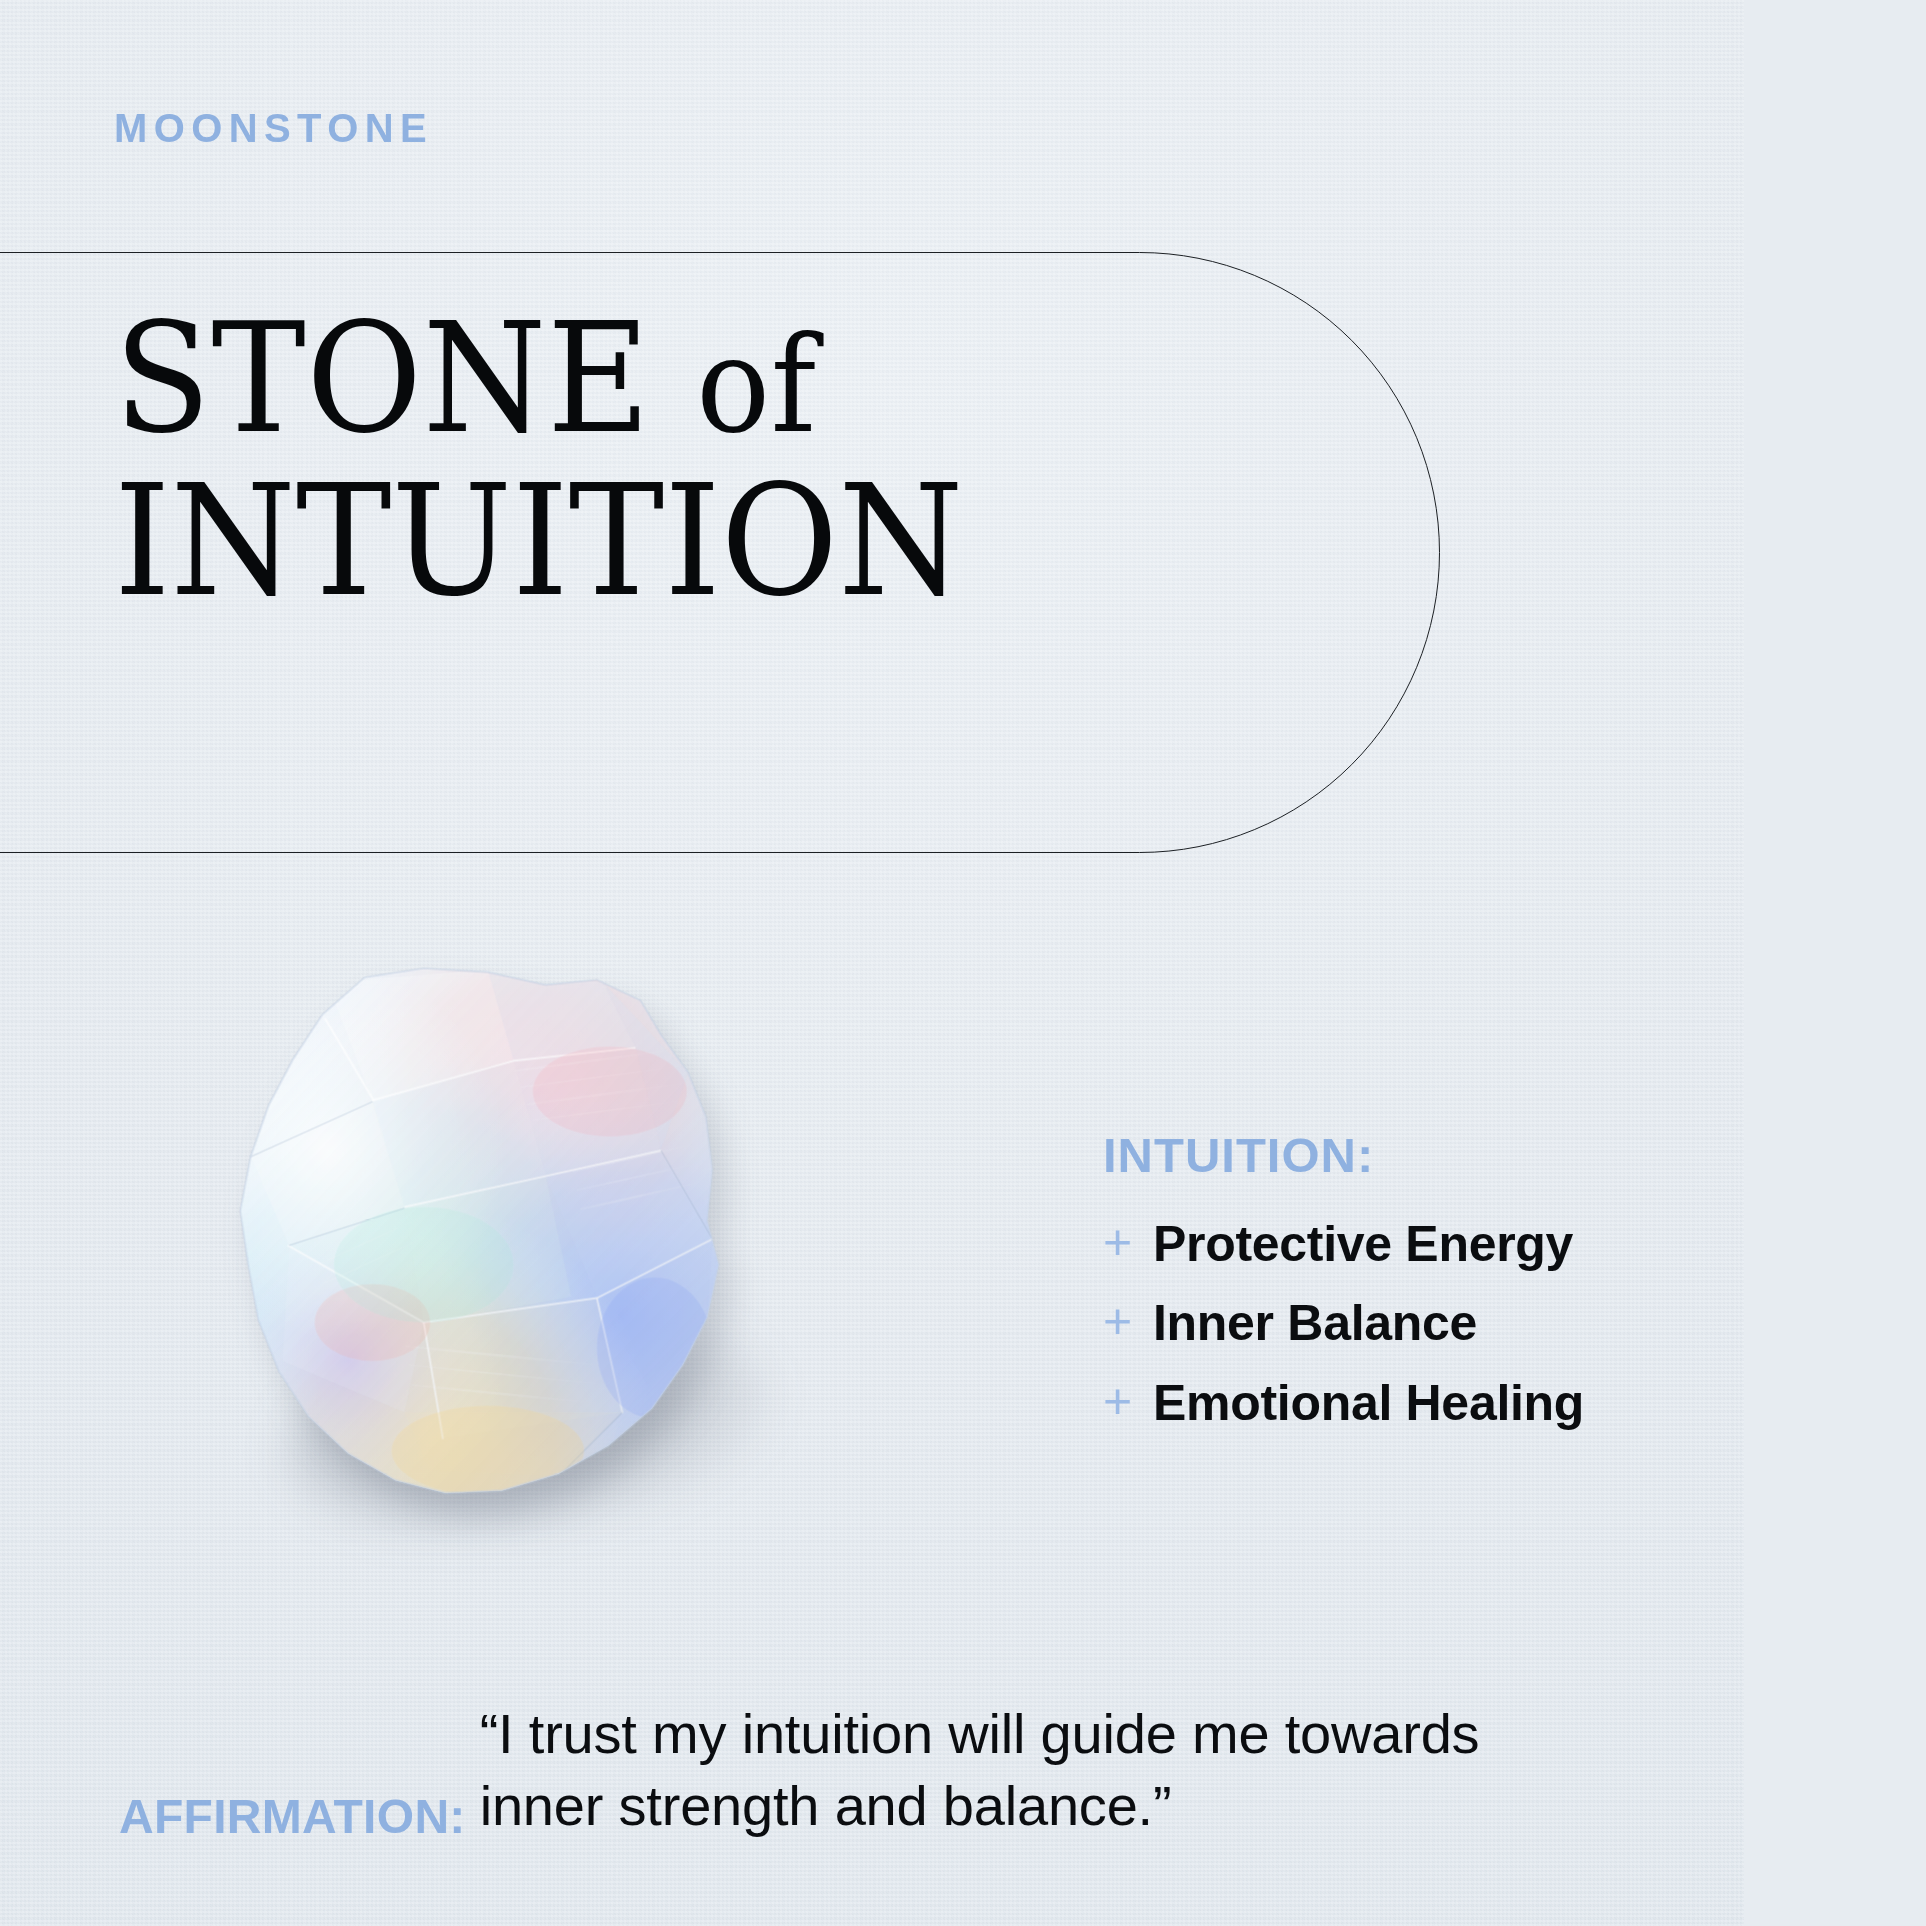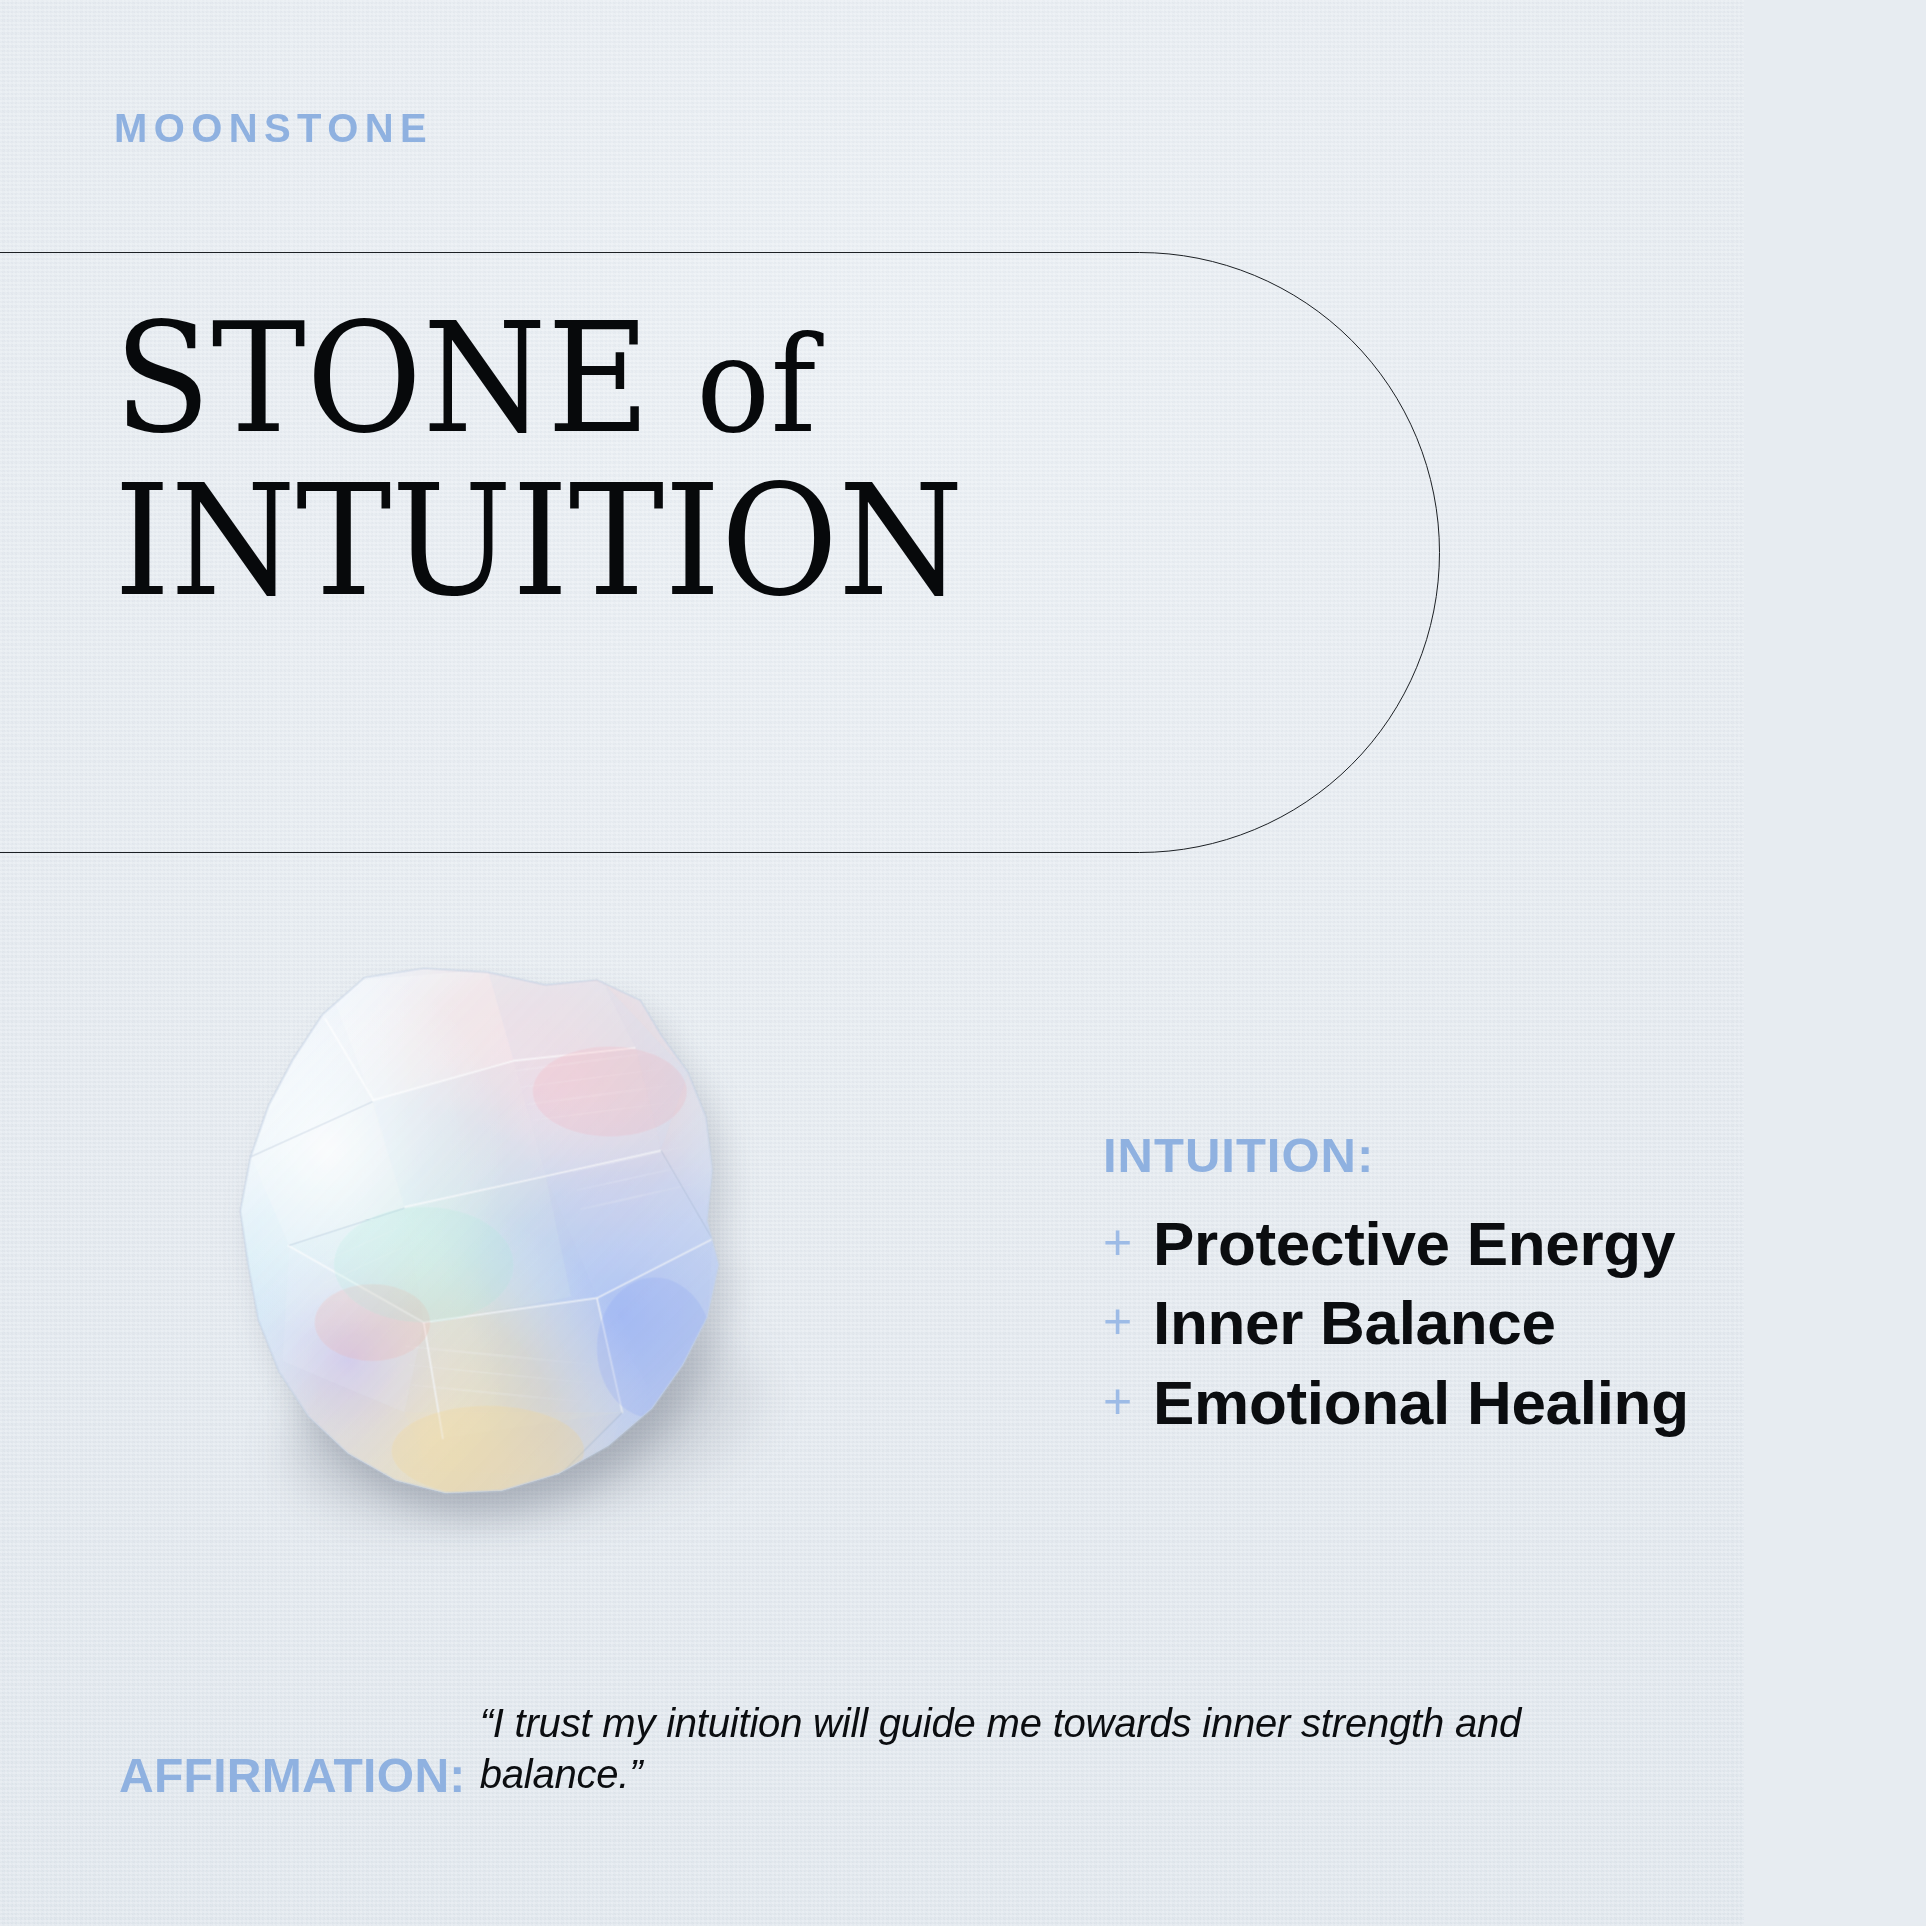--- a/index.html
+++ b/index.html
@@ -150,21 +150,21 @@
     color: #9dbbe6;
     font-size: 50px;
     font-weight: 300;
     line-height: 1;
     width: 50px;
     flex: 0 0 50px;
     text-align: left;
     margin-top: -3.9px;
   }
   .benefit-label {
-    font-size: 62px;
+    font-size: 50px;
     font-weight: 700;
     color: #0b0d10;
     letter-spacing: -0.3px;
     line-height: 1;
     white-space: nowrap;
   }
 
   
   .affirmation {
     position: absolute;
@@ -178,22 +178,21 @@
     font-size: 48px;
     font-weight: 700;
     letter-spacing: 0.3px;
     color: #8fb1e0;
     line-height: 1.0;
     flex: 0 0 auto;
     white-space: nowrap;
     padding-top: 2.6px;
   }
   .affirmation-quote {
-    font-size: 40px;
-    font-style: italic;
+    font-size: 56px;
     font-weight: 400;
     color: #0b0d10;
     line-height: 1.28;
     margin-left: 14px;
     max-width: 1066px;
     letter-spacing: -0.2px;
   }
 </style>
 </head>
 <body>

